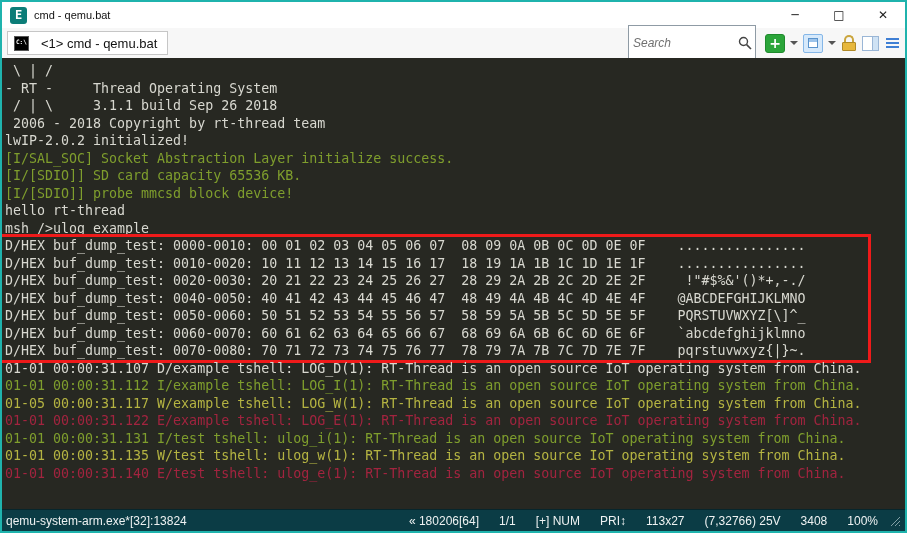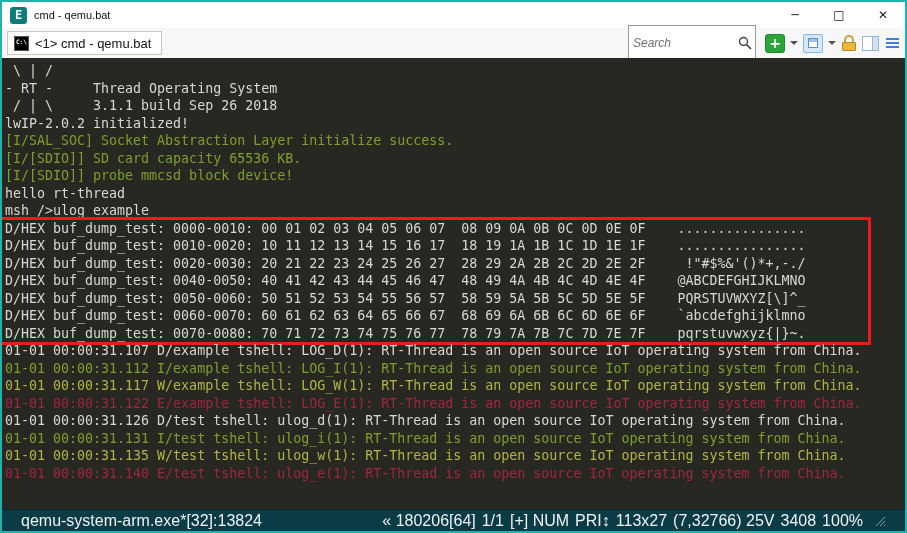--- a/index.html
+++ b/index.html
@@ -18,21 +18,21 @@
   .app-icon{width:17px;height:17px;margin:0 7px 0 8px;background:#0c7d78;color:#fff;
     border-radius:3px;font:bold 12px/17px "DejaVu Sans Mono",monospace;text-align:center}
   .title-text{font-size:11px;color:#111}
   .win-controls{margin-left:auto;display:flex;height:100%}
   .win-btn{width:44px;height:100%;display:flex;align-items:center;justify-content:center;
     font-size:12px;color:#222;font-family:"DejaVu Sans",sans-serif;cursor:default}
 
   
   .tabbar{height:30px;background:#f7f7f7;display:flex;align-items:center;flex:0 0 auto}
   .tab{height:24px;margin-left:5px;padding:0 10px 0 6px;background:#ffffff;
-    border:1px solid #c6c6c6;display:flex;align-items:center;gap:6px}
+    border:1px solid #c6c6c6;display:flex;align-items:center;gap:12px}
   .tab-icon{width:15px;height:15px;background:#000;border:1px solid #555;color:#fff;
     font:bold 6px/7px "DejaVu Sans Mono",monospace;padding:1px;overflow:hidden}
   .tab-label{font-size:13px;color:#111;white-space:nowrap}
   .toolbar{margin-left:auto;display:flex;align-items:center;gap:5px;padding-right:4px}
   .searchbox{width:128px;height:36px;border:1px solid #8f9ba5;background:#fff;
     display:flex;align-items:center;margin-right:4px}
   .searchbox input{flex:1;min-width:0;border:0;outline:0;padding:0 4px;
     font:italic 12px "Liberation Sans",sans-serif;color:#333;background:transparent}
   .searchbox input::placeholder{color:#707070;font-style:italic}
   .tb-btn{display:flex;align-items:center;justify-content:center;cursor:default}
@@ -59,23 +59,23 @@
   .line{font:13.3px/17.5px "DejaVu Sans Mono",monospace;white-space:pre;
     color:var(--text-default)}
   .line.green{color:var(--text-green)}
   .line.yellow{color:var(--text-yellow)}
   .line.red{color:var(--text-red)}
   .hexbox{display:inline-block;margin-left:-3px;padding-left:3px;padding-right:62px;
     outline:3px solid var(--hexbox-border);outline-offset:0}
 
   
   .statusbar{height:22px;background:var(--statusbar-bg);flex:0 0 auto;display:flex;
-    align-items:center;color:#eef2f2;font-size:16px;padding:0 19px;border-top:1px solid #07262c}
+    align-items:center;color:#eef2f2;font-size:12px;padding:0 4px;border-top:1px solid #07262c}
   .proc{white-space:nowrap}
-  .status-right{margin-left:auto;display:flex;align-items:center;gap:6px}
+  .status-right{margin-left:auto;display:flex;align-items:center;gap:20px}
   .status-item{white-space:nowrap}
   .grip{margin-left:10px;opacity:.8}
 </style>
 </head>
 <body>
 
 <div class="window">
 
   <div class="titlebar">
     <span class="app-icon">E</span>
@@ -125,20 +125,21 @@
 
   <div class="console">
     <div>
 
         <div class="line default"> \ | /</div>
 
         <div class="line default">- RT -     Thread Operating System</div>
 
         <div class="line default"> / | \     3.1.1 build Sep 26 2018</div>
 
+        <div class="line default"> 2006 - 2018 Copyright by rt-thread team</div>
 
         <div class="line default">lwIP-2.0.2 initialized!</div>
 
         <div class="line green">[I/SAL_SOC] Socket Abstraction Layer initialize success.</div>
 
         <div class="line green">[I/[SDIO]] SD card capacity 65536 KB.</div>
 
         <div class="line green">[I/[SDIO]] probe mmcsd block device!</div>
 
         <div class="line default">hello rt-thread</div>
@@ -162,25 +163,24 @@
         <div class="line default">D/HEX buf_dump_test: 0060-0070: 60 61 62 63 64 65 66 67  68 69 6A 6B 6C 6D 6E 6F    `abcdefghijklmno</div>
       
         <div class="line default">D/HEX buf_dump_test: 0070-0080: 70 71 72 73 74 75 76 77  78 79 7A 7B 7C 7D 7E 7F    pqrstuvwxyz{|}~.</div>
       </div>
     <div>
 
         <div class="line default">01-01 00:00:31.107 D/example tshell: LOG_D(1): RT-Thread is an open source IoT operating system from China.</div>
 
         <div class="line green">01-01 00:00:31.112 I/example tshell: LOG_I(1): RT-Thread is an open source IoT operating system from China.</div>
 
-        <div class="line yellow">01-01 00:00:31.117 W/example tshell: LOG_W(1): RT-Thread is an open source IoT operating system from China.</div>
+        <div class="line yellow">01-05 00:00:31.117 W/example tshell: LOG_W(1): RT-Thread is an open source IoT operating system from China.</div>
 
         <div class="line red">01-01 00:00:31.122 E/example tshell: LOG_E(1): RT-Thread is an open source IoT operating system from China.</div>
 
-        <div class="line default">01-01 00:00:31.126 D/test tshell: ulog_d(1): RT-Thread is an open source IoT operating system from China.</div>
 
         <div class="line green">01-01 00:00:31.131 I/test tshell: ulog_i(1): RT-Thread is an open source IoT operating system from China.</div>
 
         <div class="line yellow">01-01 00:00:31.135 W/test tshell: ulog_w(1): RT-Thread is an open source IoT operating system from China.</div>
 
         <div class="line red">01-01 00:00:31.140 E/test tshell: ulog_e(1): RT-Thread is an open source IoT operating system from China.</div>
       </div>
   </div>
 
   <div class="statusbar">

